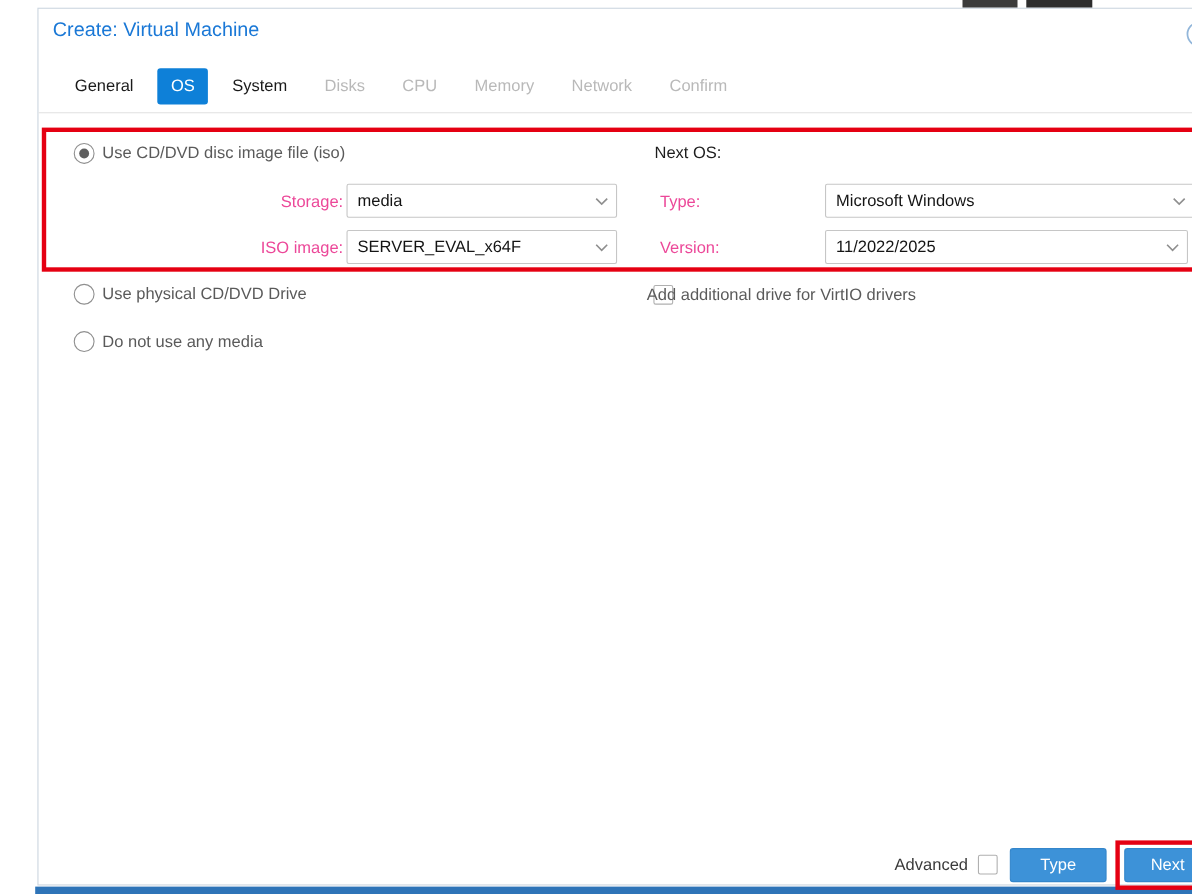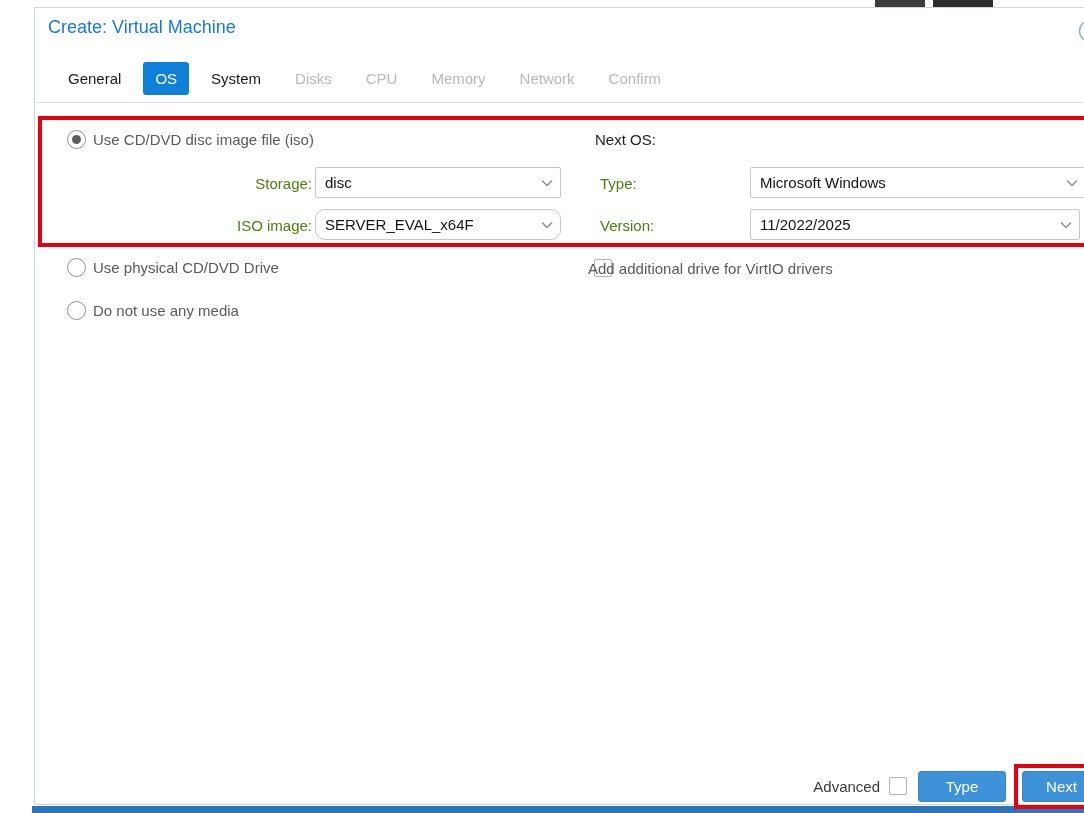--- a/index.html
+++ b/index.html
@@ -44,21 +44,21 @@
     position: absolute; width: 19px; height: 19px; border: 1px solid #8f8f8f;
     border-radius: 50%; background: #fff; cursor: pointer;
   }
   .radio--checked::after {
     content: ""; position: absolute; left: 4px; top: 4px; width: 9px; height: 9px;
     border-radius: 50%; background: #5f5f5f;
   }
   .opt-label { position: absolute; font-size: 15px; color: #5a5a5a; line-height: 19px; white-space: nowrap; }
   .section-heading { position: absolute; font-size: 15px; color: #1d1d1d; line-height: 19px; }
 
-  .field-label { position: absolute; font-size: 15px; color: #4d7c0f; white-space: nowrap; }
+  .field-label { position: absolute; font-size: 15px; color: #ec4899; white-space: nowrap; }
   .field-label--right { text-align: right; }
 
   .combo {
     position: absolute; height: 31px; background: #fff; border: 1px solid #c6c6c6;
     border-radius: 2px; display: flex; align-items: center; padding: 0 26px 0 9px; cursor: pointer;
   }
   .combo .combo-value { font-size: 15px; color: #141414; white-space: nowrap; overflow: hidden; }
   .combo .chev { position: absolute; right: 7px; top: 11px; }
 
   .checkbox {
@@ -113,35 +113,35 @@
     <div class="tab tab--disabled">Confirm</div>
   </div>
   <div class="tab-separator"></div>
 
   <div class="radio radio--checked" style="left:35px; top:130px;"></div>
   <div class="opt-label" style="left:61px; top:130px;">Use CD/DVD disc image file (iso)</div>
   <div class="section-heading" style="left:563px; top:130px;">Next OS:</div>
 
   <div class="field-label field-label--right" style="left:150px; top:175px; width:130px;">Storage:</div>
   <div class="combo" style="left:283px; top:167px; width:246px;">
-    <span class="combo-value">disc</span>
+    <span class="combo-value">media</span>
     <svg class="chev" width="12" height="8" viewBox="0 0 12 8">
       <polyline points="1,1.5 6,6.5 11,1.5" fill="none" stroke="#8f8f8f" stroke-width="1.5"></polyline>
     </svg>
   </div>
   <div class="field-label" style="left:568px; top:175px;">Type:</div>
   <div class="combo" style="left:718px; top:167px; width:336px;">
     <span class="combo-value">Microsoft Windows</span>
     <svg class="chev" width="12" height="8" viewBox="0 0 12 8">
       <polyline points="1,1.5 6,6.5 11,1.5" fill="none" stroke="#8f8f8f" stroke-width="1.5"></polyline>
     </svg>
   </div>
 
   <div class="field-label field-label--right" style="left:150px; top:217px; width:130px;">ISO image:</div>
-  <div class="combo" style="left:283px; top:209px; width:246px;border-radius:10px;">
+  <div class="combo" style="left:283px; top:209px; width:246px;">
     <span class="combo-value">SERVER_EVAL_x64F</span>
     <svg class="chev" width="12" height="8" viewBox="0 0 12 8">
       <polyline points="1,1.5 6,6.5 11,1.5" fill="none" stroke="#8f8f8f" stroke-width="1.5"></polyline>
     </svg>
   </div>
   <div class="field-label" style="left:568px; top:217px;">Version:</div>
   <div class="combo" style="left:718px; top:209px; width:330px;">
     <span class="combo-value">11/2022/2025</span>
     <svg class="chev" width="12" height="8" viewBox="0 0 12 8">
       <polyline points="1,1.5 6,6.5 11,1.5" fill="none" stroke="#8f8f8f" stroke-width="1.5"></polyline>

